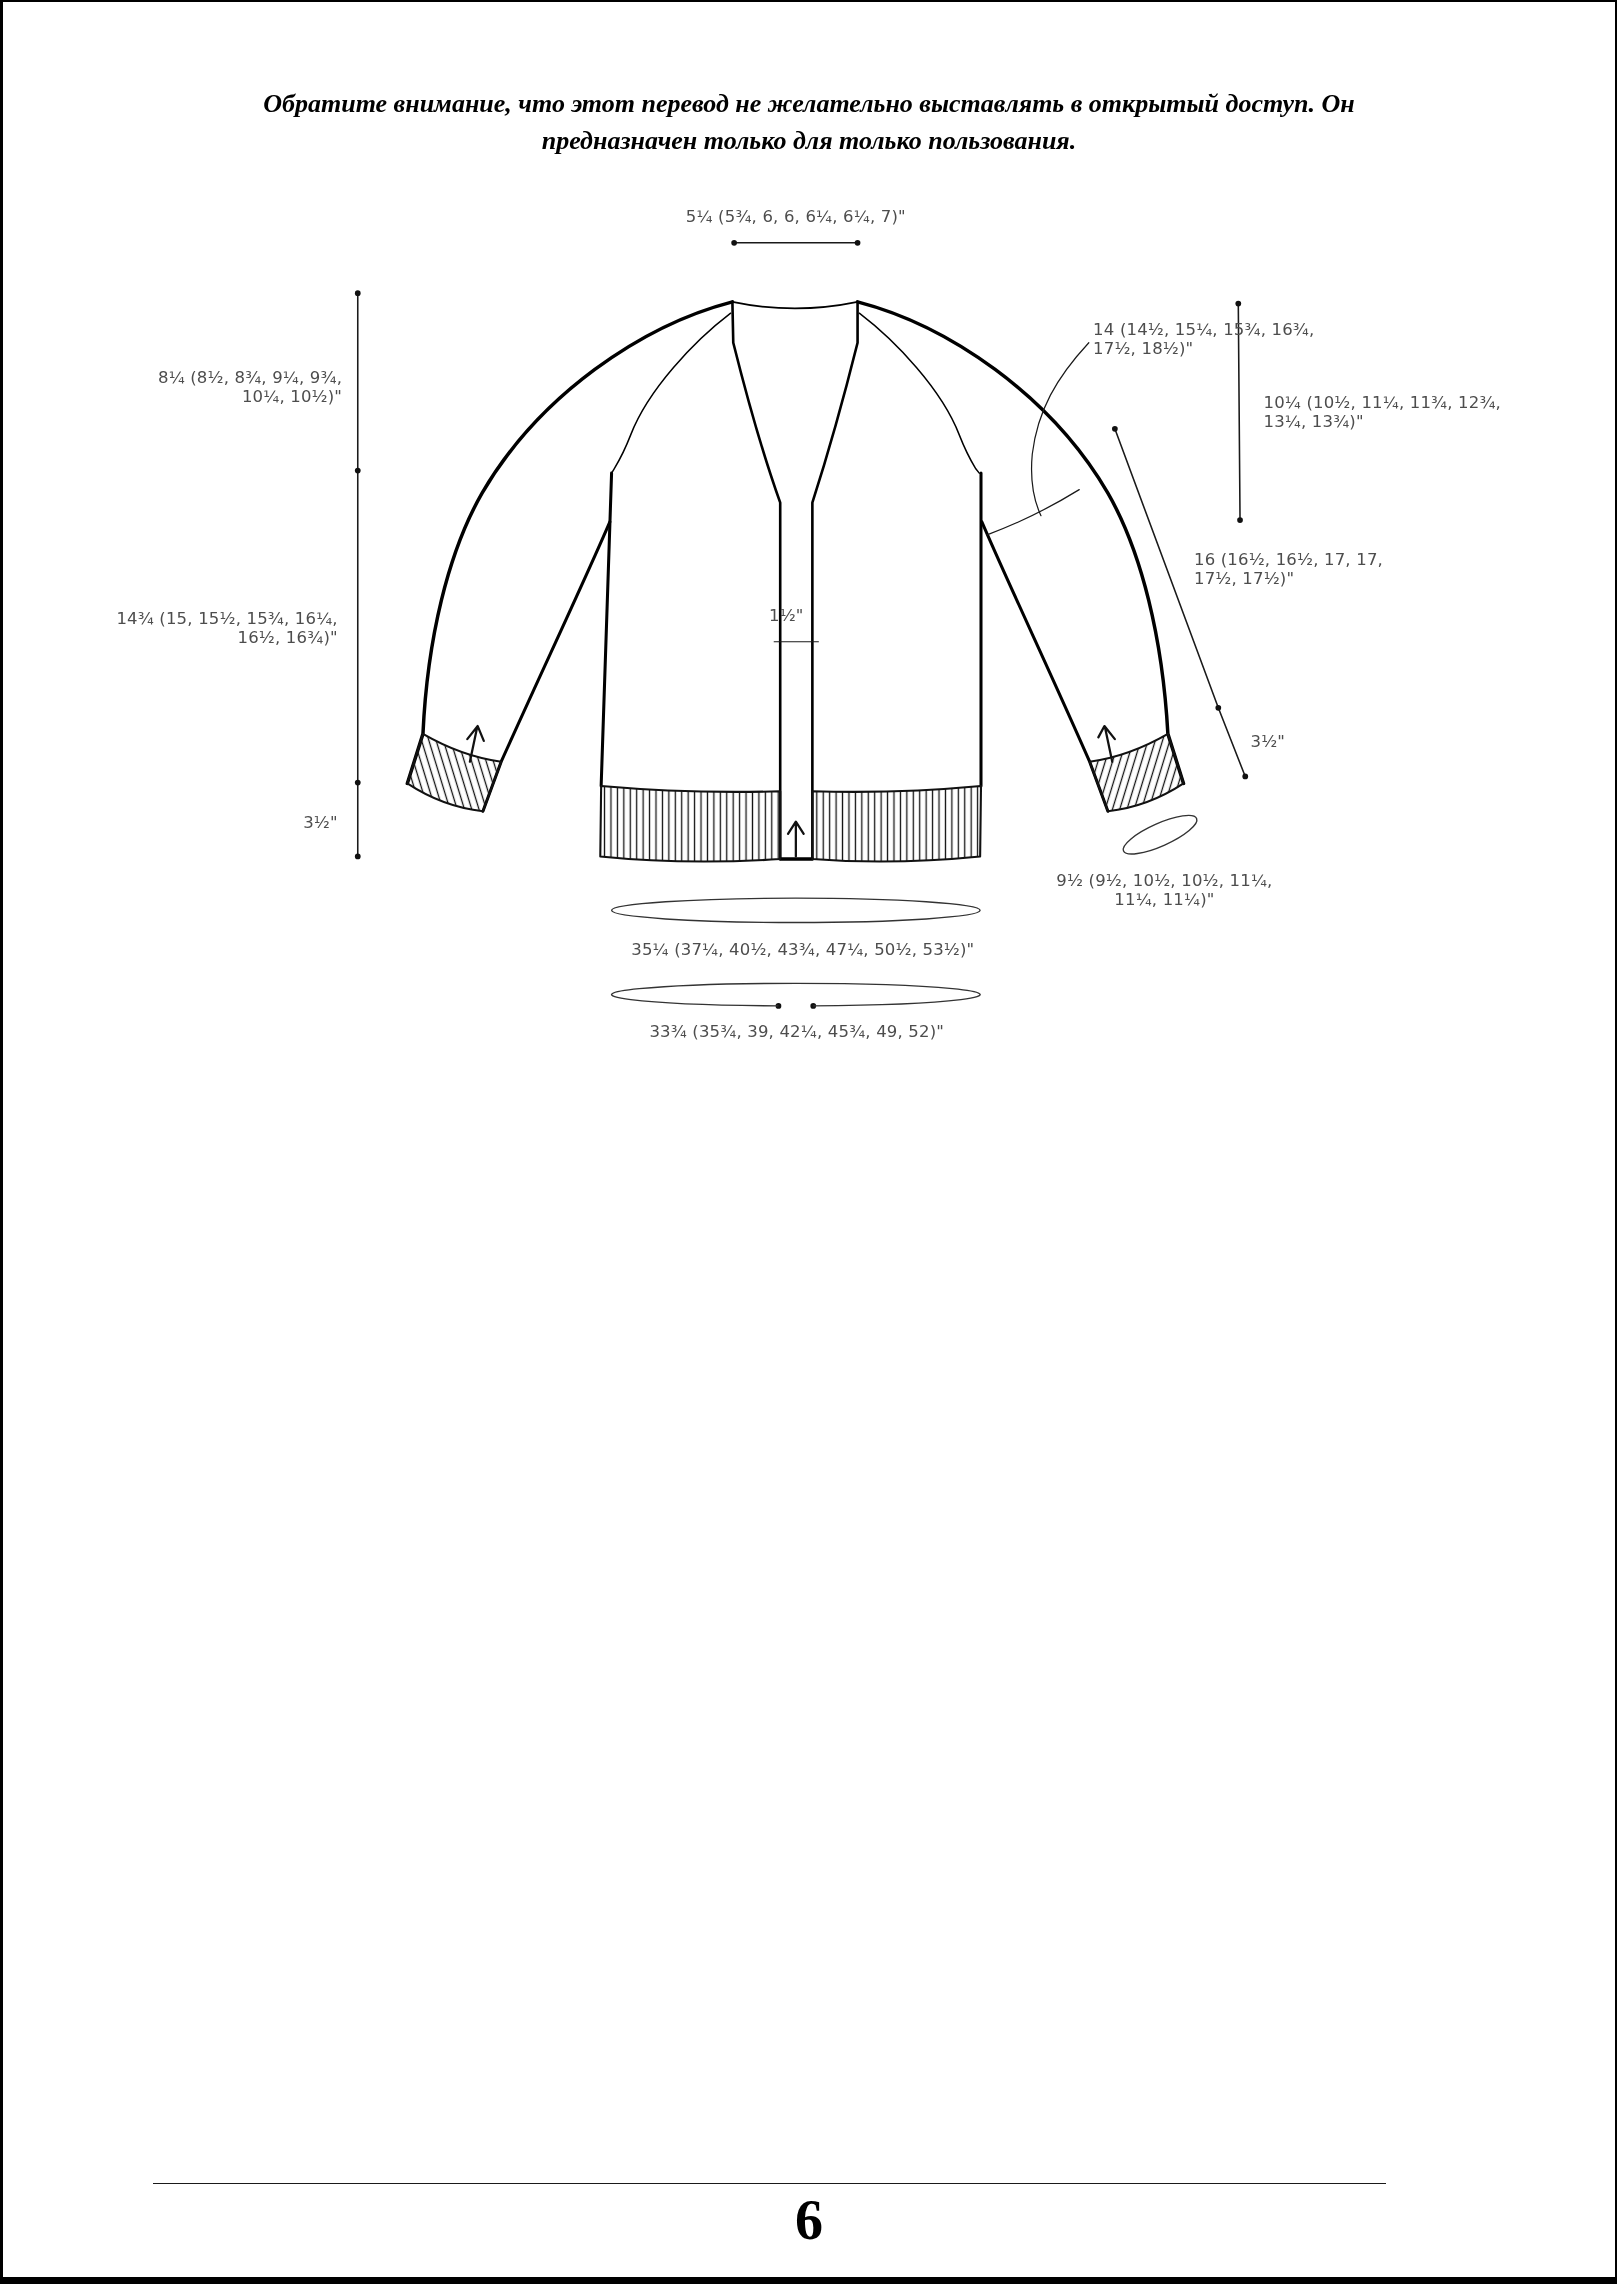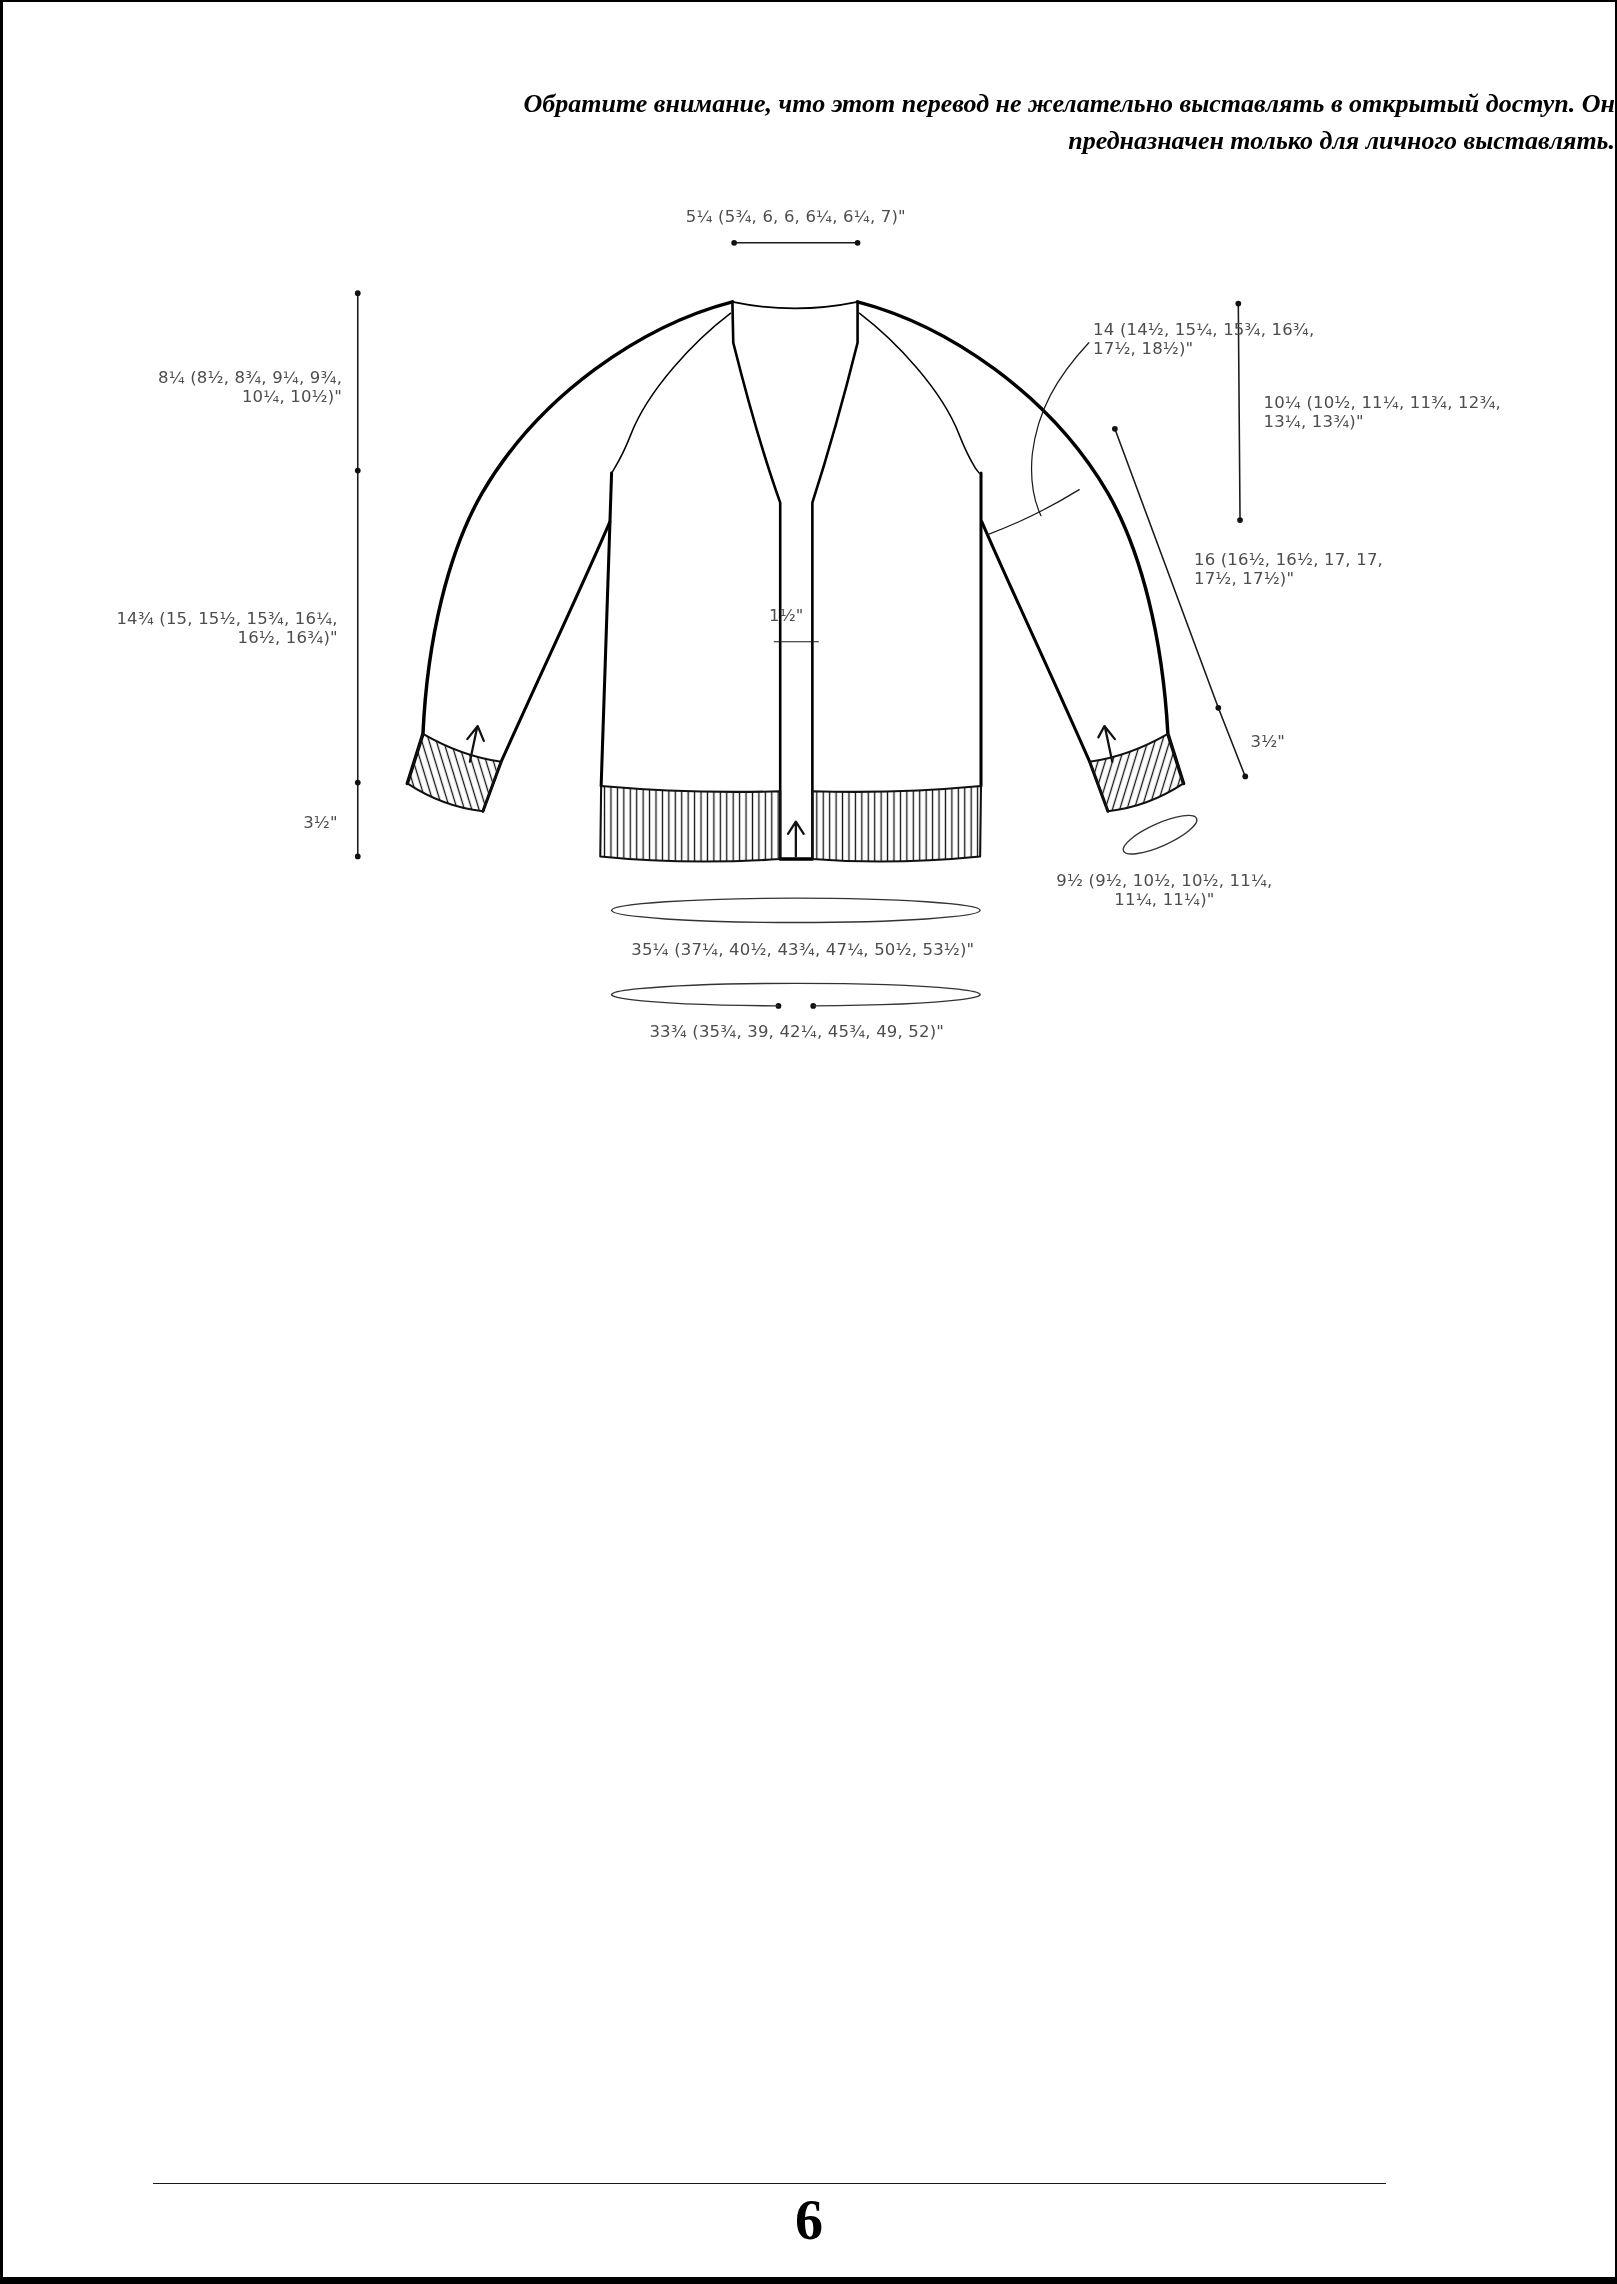--- a/index.html
+++ b/index.html
@@ -10,21 +10,21 @@
     box-sizing:border-box;
     border:2.6px solid #000;
     border-left-width:3.5px;
     border-bottom-width:7.8px;
     overflow:hidden;
     font-family:"DejaVu Sans",sans-serif;
   }
   .header-note{
     position:absolute;
     top:83px;left:0;width:100%;
-    text-align:right;
+    text-align:center;
     font-family:"Liberation Serif","DejaVu Serif",serif;
     font-style:italic;font-weight:bold;
     font-size:26px;line-height:37px;
     color:#000;
   }
   .schematic{
     position:absolute;left:0;top:0;
   }
   .schematic text{
     font-family:"DejaVu Sans",sans-serif;
@@ -47,21 +47,21 @@
     color:#000;
   }
 </style>
 </head>
 <body>
 
 <div class="page">
 
   <div class="header-note">
     <div>Обратите внимание, что этот перевод не желательно выставлять в открытый доступ. Он</div>
-    <div>предназначен только для личного выставлять.</div>
+    <div>предназначен только для только пользования.</div>
   </div>
 
   <svg class="schematic" width="1617" height="1130" viewBox="0 0 1860 1300">
     <defs>
       <pattern id="ribV" patternUnits="userSpaceOnUse" width="7.4" height="8">
         <path d="M3.7,0 V8" stroke="#111" stroke-width="1.5"></path>
       </pattern>
       <pattern id="ribL" patternUnits="userSpaceOnUse" width="8" height="8" patternTransform="rotate(-17)">
         <path d="M4,0 V8" stroke="#111" stroke-width="1.5"></path>
       </pattern>

